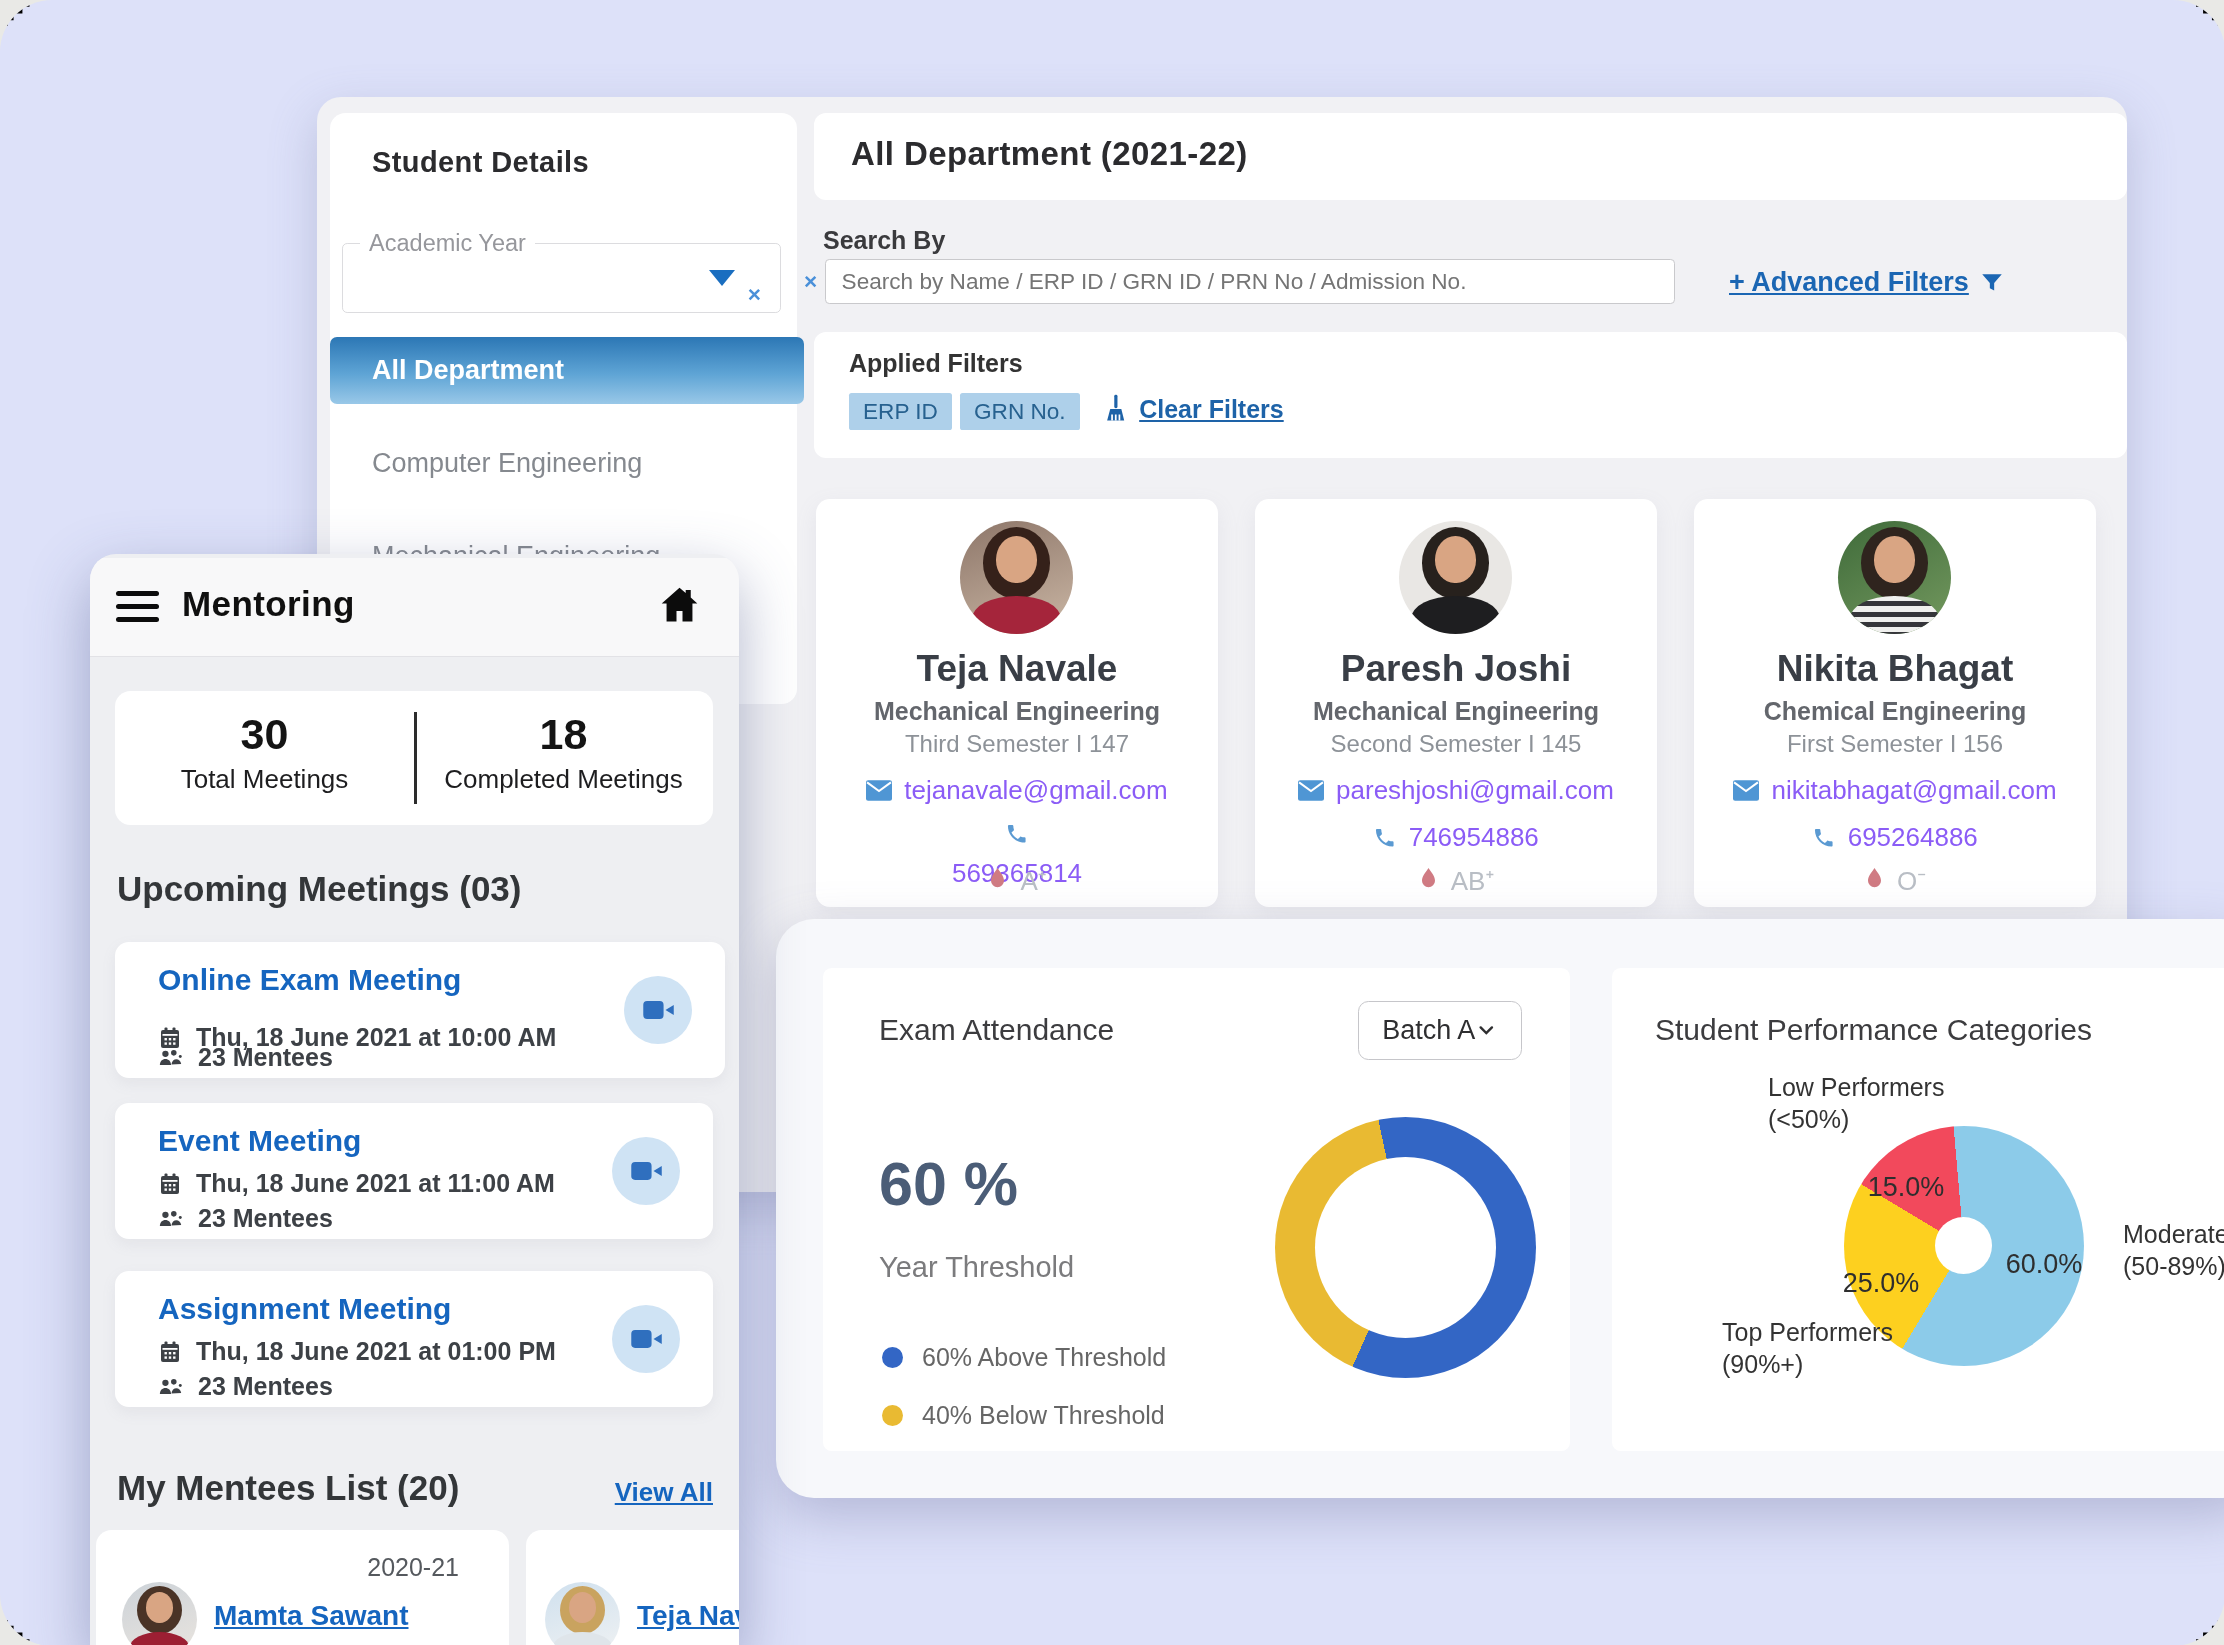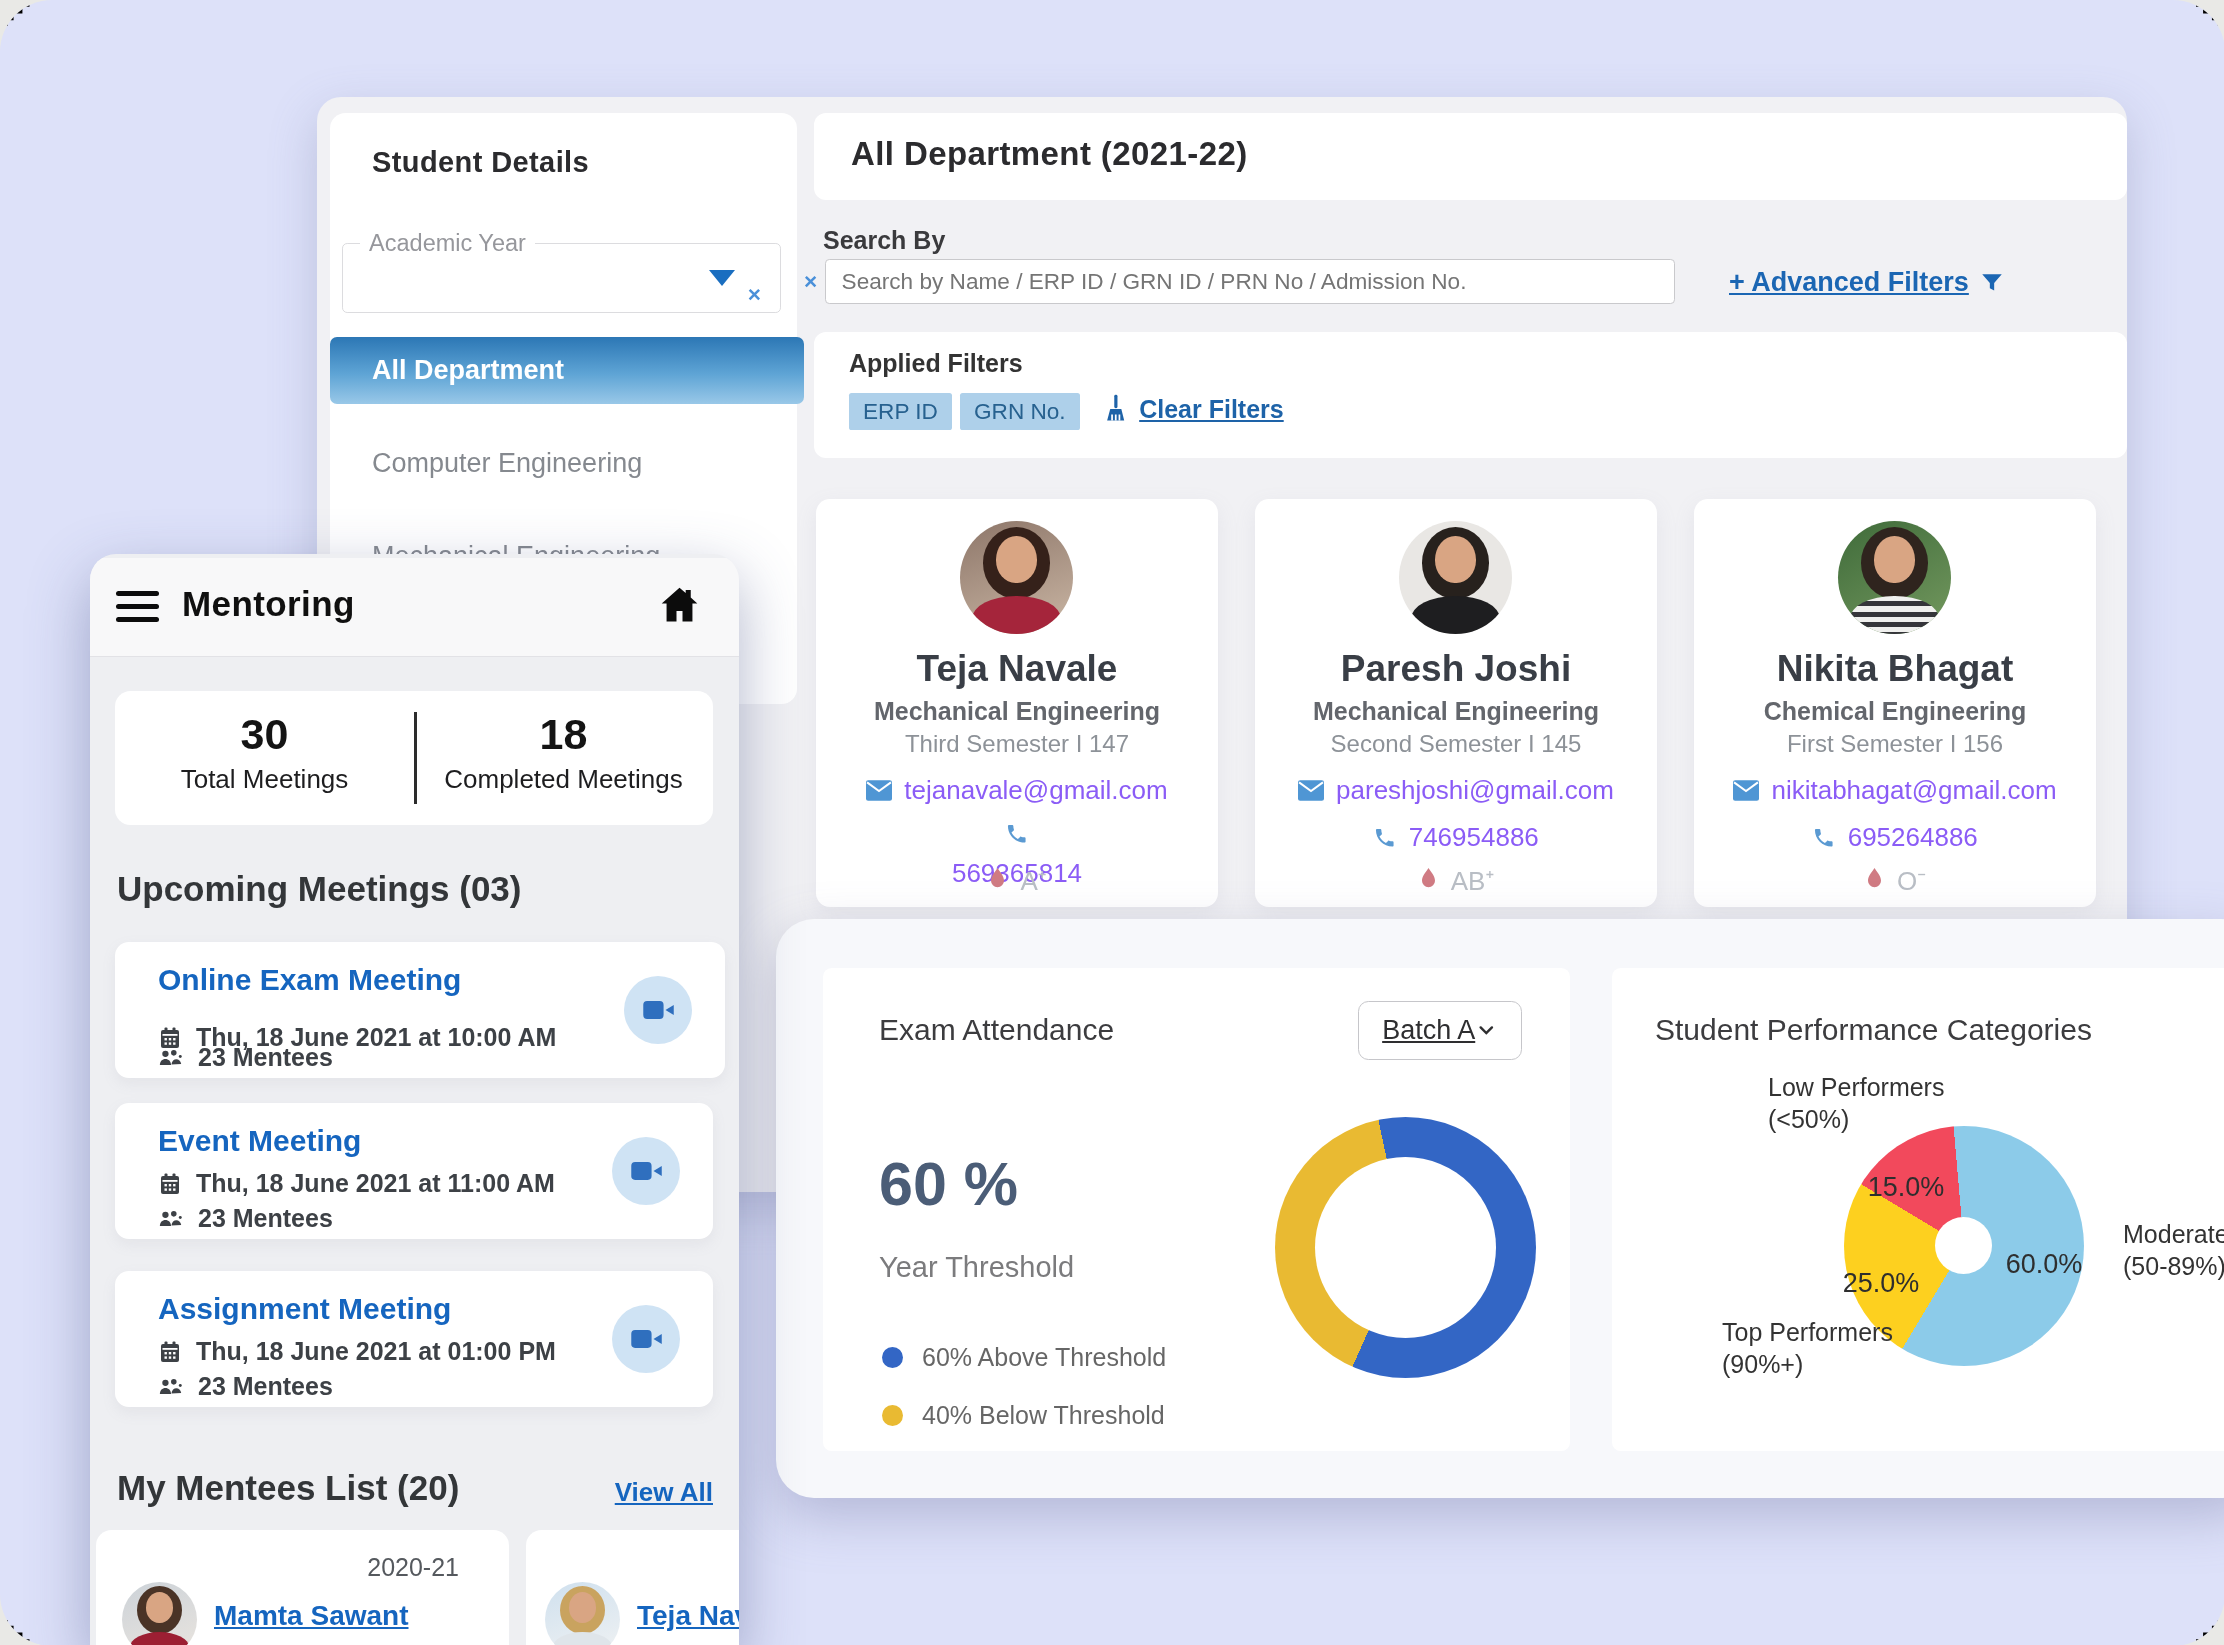--- a/index.html
+++ b/index.html
@@ -65,21 +65,21 @@
   .av-teja2{background:linear-gradient(160deg,#cfe0ee,#f0f2f3);} .av-teja2 .av-hair{background:#c9a35f;} .av-teja2 .av-body{background:#dfe5ea;}
 
   
   .charts-panel{position:absolute;left:776px;top:919px;width:1483px;height:579px;background:#f7f8fb;
     border-radius:38px;z-index:2;box-shadow:0 19px 52px rgba(105,110,155,.35);}
   .chart-card{position:absolute;top:49px;height:483px;background:#fff;border-radius:8.7px;}
   .exam-card{left:47px;width:747px;}
   .perf-card{left:836px;width:660px;}
   .chart-title{position:absolute;left:56px;top:45px;font-size:30px;color:#3c3c3f;}
   .batch-btn{position:absolute;left:535px;top:33px;width:162px;height:57px;border:1.7px solid #c6c6ca;border-radius:10.4px;
-    background:#fff;display:flex;align-items:center;justify-content:center;font-size:27px;color:#2e2e30;cursor:pointer;text-decoration:underline;}
+    background:#fff;display:flex;align-items:center;justify-content:center;font-size:27px;color:#2e2e30;cursor:pointer;}
   .big-stat{position:absolute;left:56px;top:181px;font-size:61px;font-weight:bold;color:#4b5d77;}
   .stat-sub{position:absolute;left:56px;top:283px;font-size:29px;color:#7b7b7d;}
   .legend-row{position:absolute;left:59px;display:flex;align-items:center;gap:19px;font-size:25px;color:#666;}
   .legend-dot{width:21px;height:21px;border-radius:50%;}
   .donut{position:absolute;left:452px;top:149px;width:261px;height:261px;border-radius:50%;}
   .donut-hole{position:absolute;left:40px;top:40px;width:181px;height:181px;border-radius:50%;background:#fff;}
   .pie{position:absolute;left:232px;top:158px;width:240px;height:240px;border-radius:50%;}
   .pie-hole{position:absolute;left:91px;top:91px;width:57px;height:57px;border-radius:50%;background:#fff;}
   .pie-label{position:absolute;font-size:25px;color:#333;line-height:32px;}
   .pie-datalabel{position:absolute;font-size:27px;color:#2e2e2e;transform:translate(-50%,-50%);}

